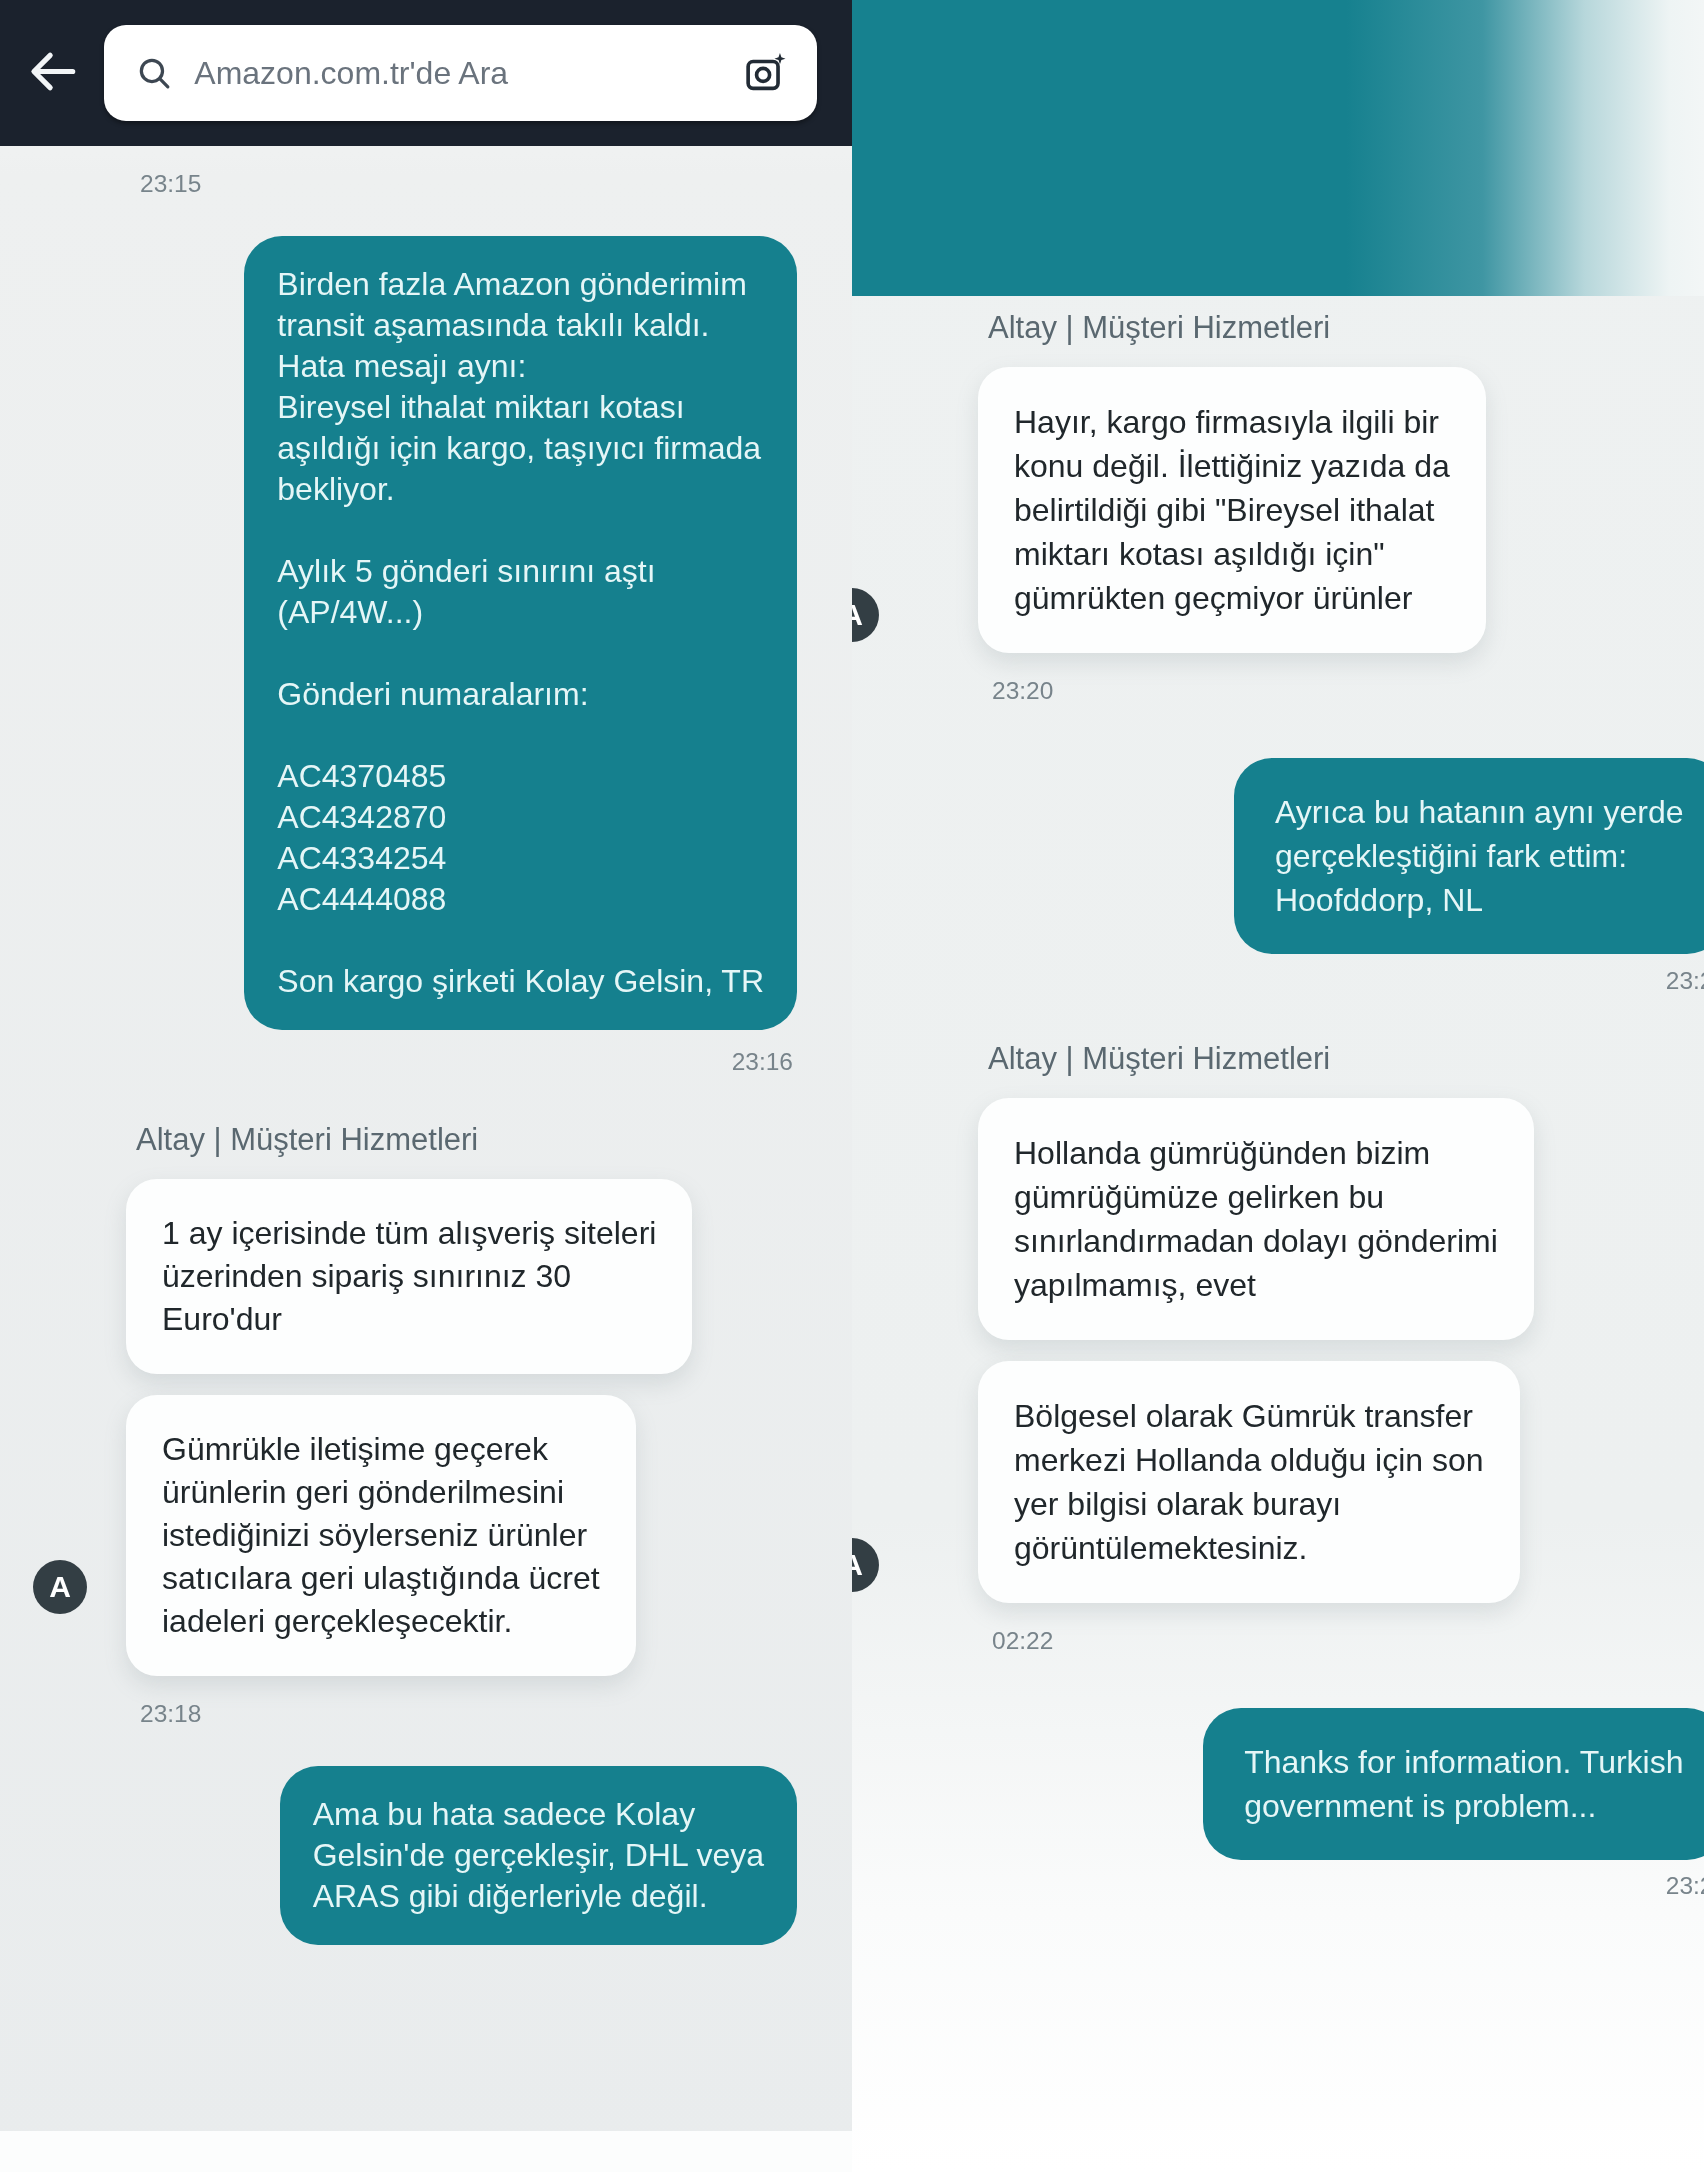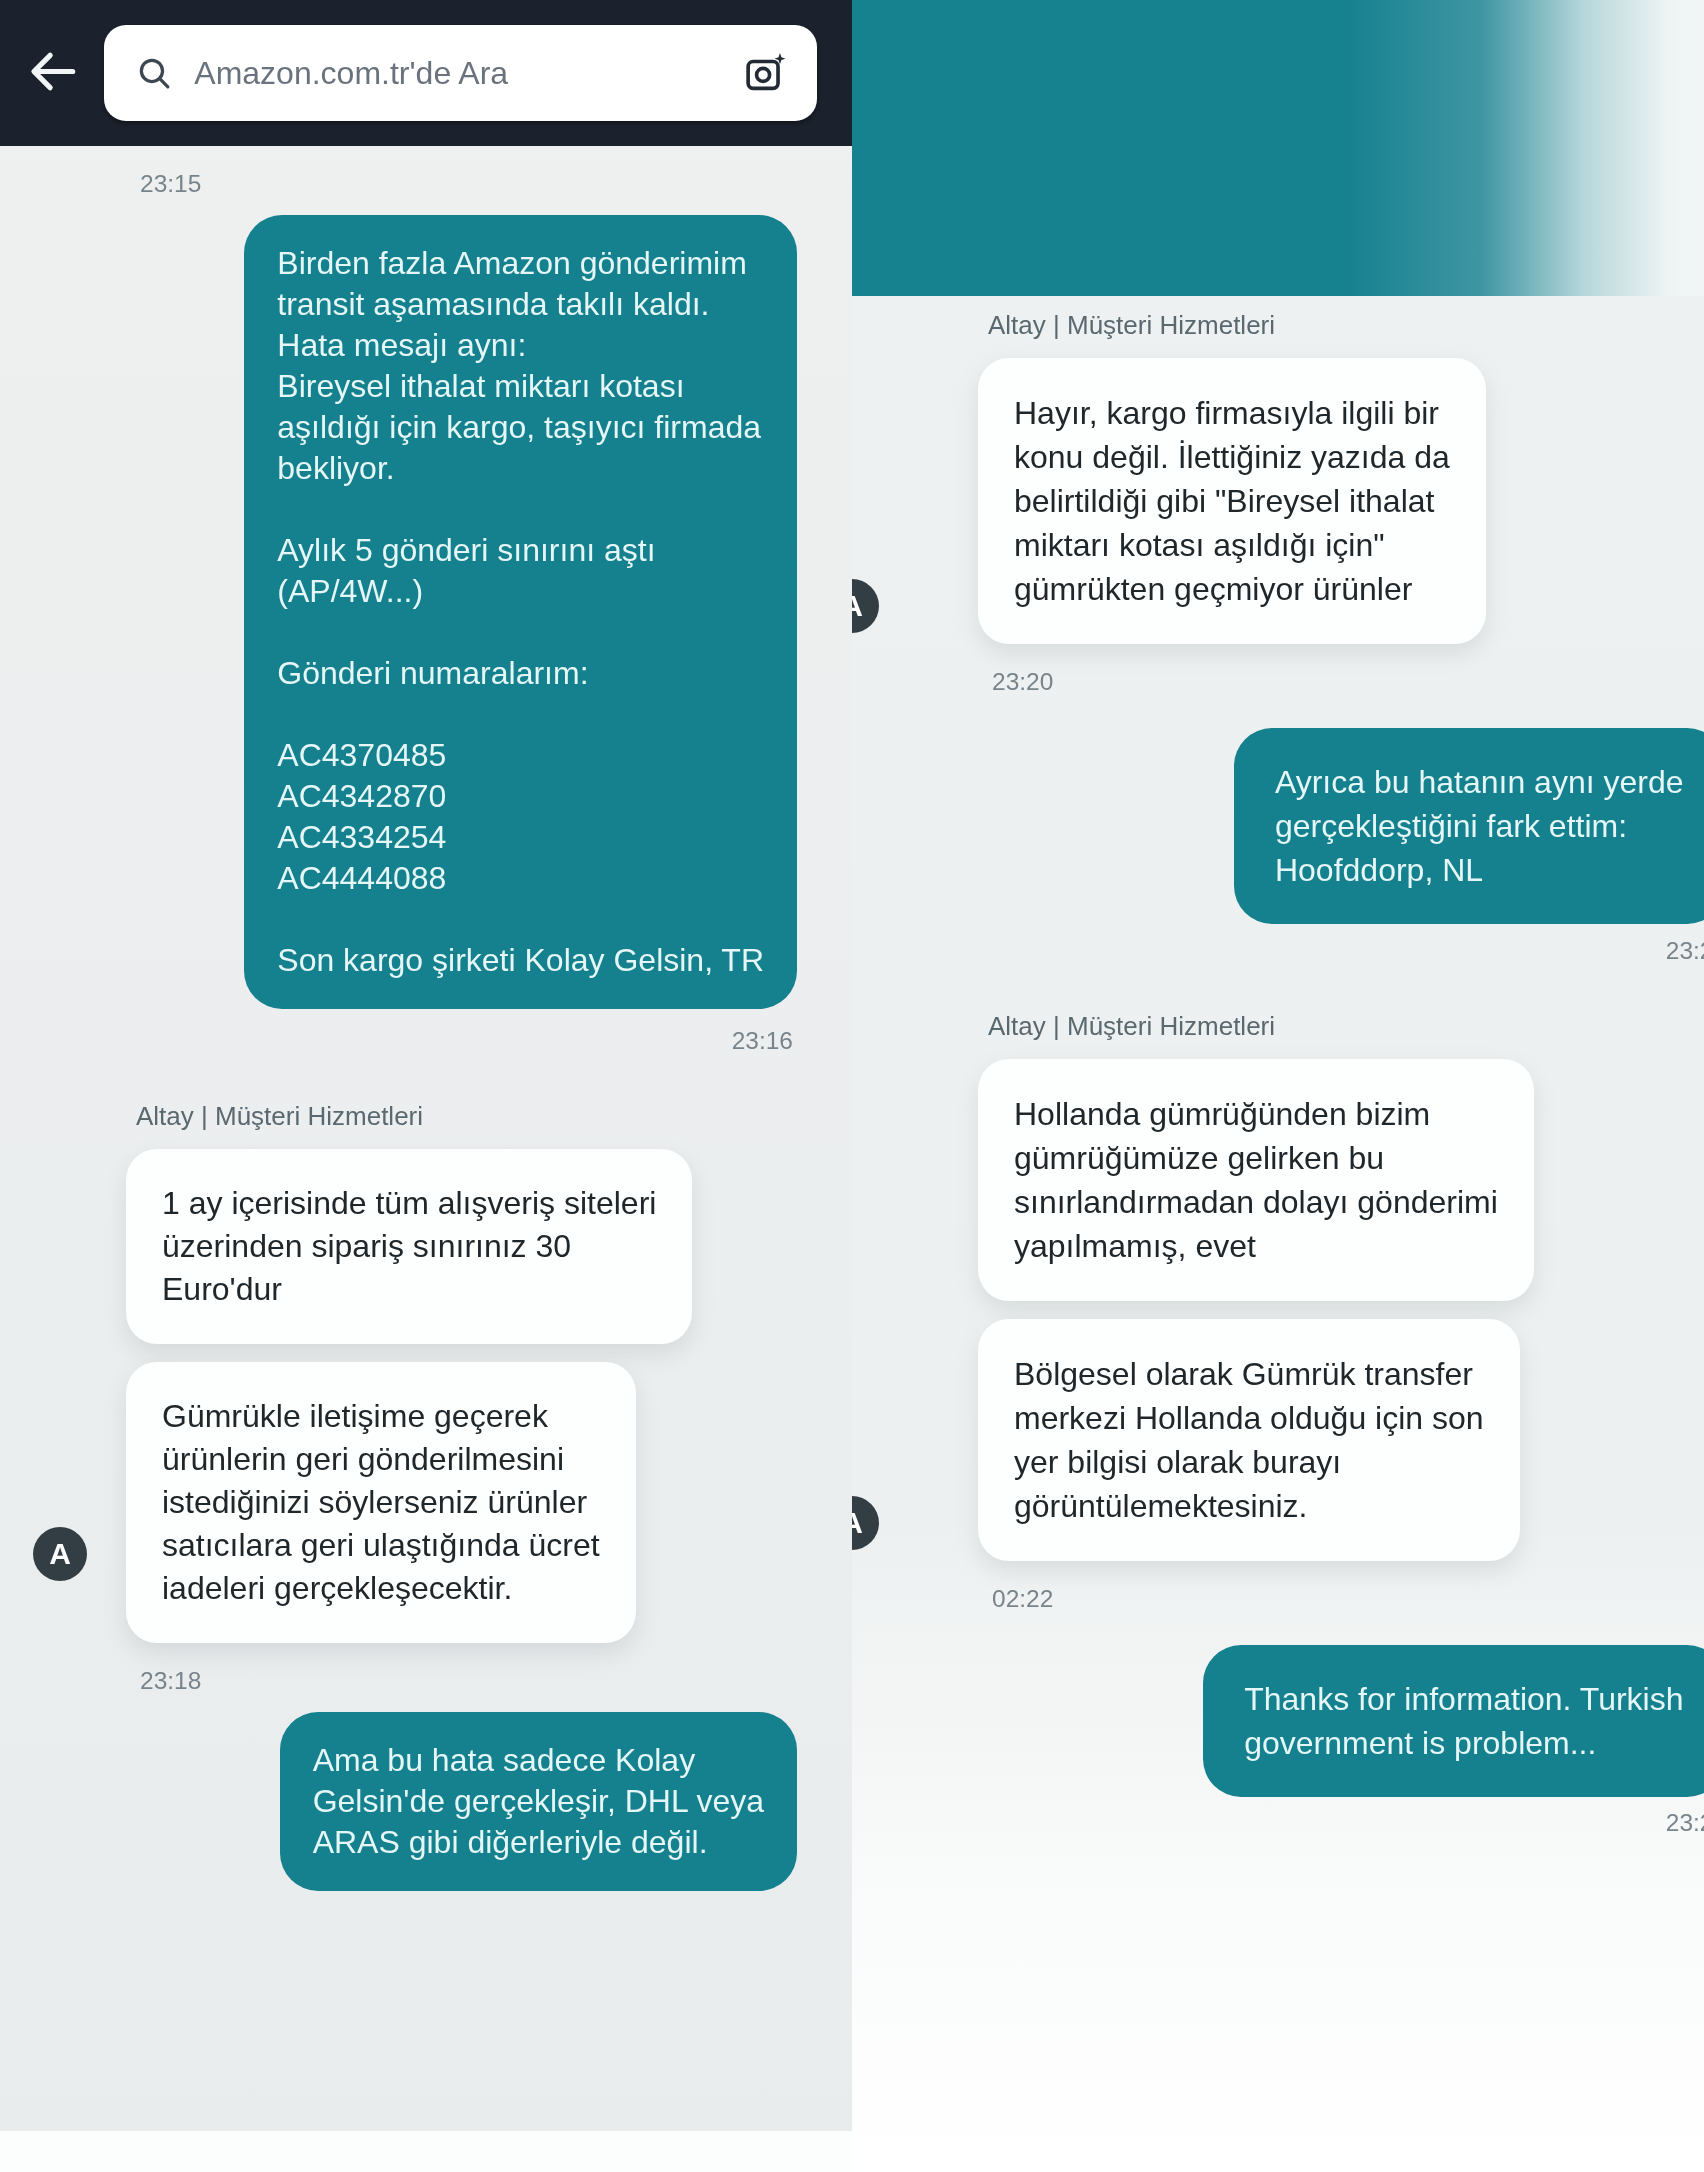--- a/index.html
+++ b/index.html
@@ -17,29 +17,29 @@
                display:flex;align-items:center;padding:0 24px;box-shadow:0 2.4px 4.7px rgba(0,0,0,.35);}
   .search-icon{display:flex;margin:0 19px 0 6.3px;}
   .search-placeholder{flex:1;font-size:32px;color:#6a737d;}
   .camera-btn{display:flex;margin-right:4.7px;cursor:pointer;}
 
   
   .ts{font-size:24.5px;color:#78848b;}
   .ts.left-side{margin:24px 0 0 140px;}
   .ts.right-side{margin:17.4px 59px 0 0;text-align:right;}
   .ts.right-clip{margin:12.6px -9.5px 0 0;text-align:right;}
-  .agent-label{font-size:26px;color:#5a6870;margin:46px 0 0 136px;}
+  .agent-label{font-size:31px;color:#5a6870;margin:46px 0 0 136px;}
   .teal-block + .agent-label{margin-top:14px;}
 
   .row{display:block;}
   .row.customer{display:flex;justify-content:flex-end;padding-right:55px;margin-top:17.4px;}
   .row.customer-edge{display:flex;justify-content:flex-end;margin-right:-20.5px;margin-top:32px;}
   .row.agent{position:relative;padding-left:126px;margin-top:17.4px;}
 
-  .bubble{white-space:pre-line;width:fit-content;max-width:600px;}
+  .bubble{white-space:pre-line;width:fit-content;max-width:600px;margin-top:21px;}
   .bubble.teal{background:#15808e;color:#e5f6f7;font-size:32px;line-height:41px;
                padding:28px 33px;border-radius:38px;}
   .bubble.white{background:#fdfefe;color:#20272b;font-size:32px;line-height:43px;
                 padding:33px 36px;border-radius:31px;box-shadow:0 9.5px 22px rgba(125,138,143,.20);}
   .panel.right .bubble.white{line-height:44px;}
   .panel.right .bubble.teal{line-height:44px;padding:32px 41px;}
 
   .avatar{position:absolute;width:54px;height:54px;border-radius:50%;background:#333e44;
           color:#ffffff;font-size:30px;font-weight:bold;display:flex;align-items:center;justify-content:center;}
   .avatar.full{left:33px;bottom:62px;}

